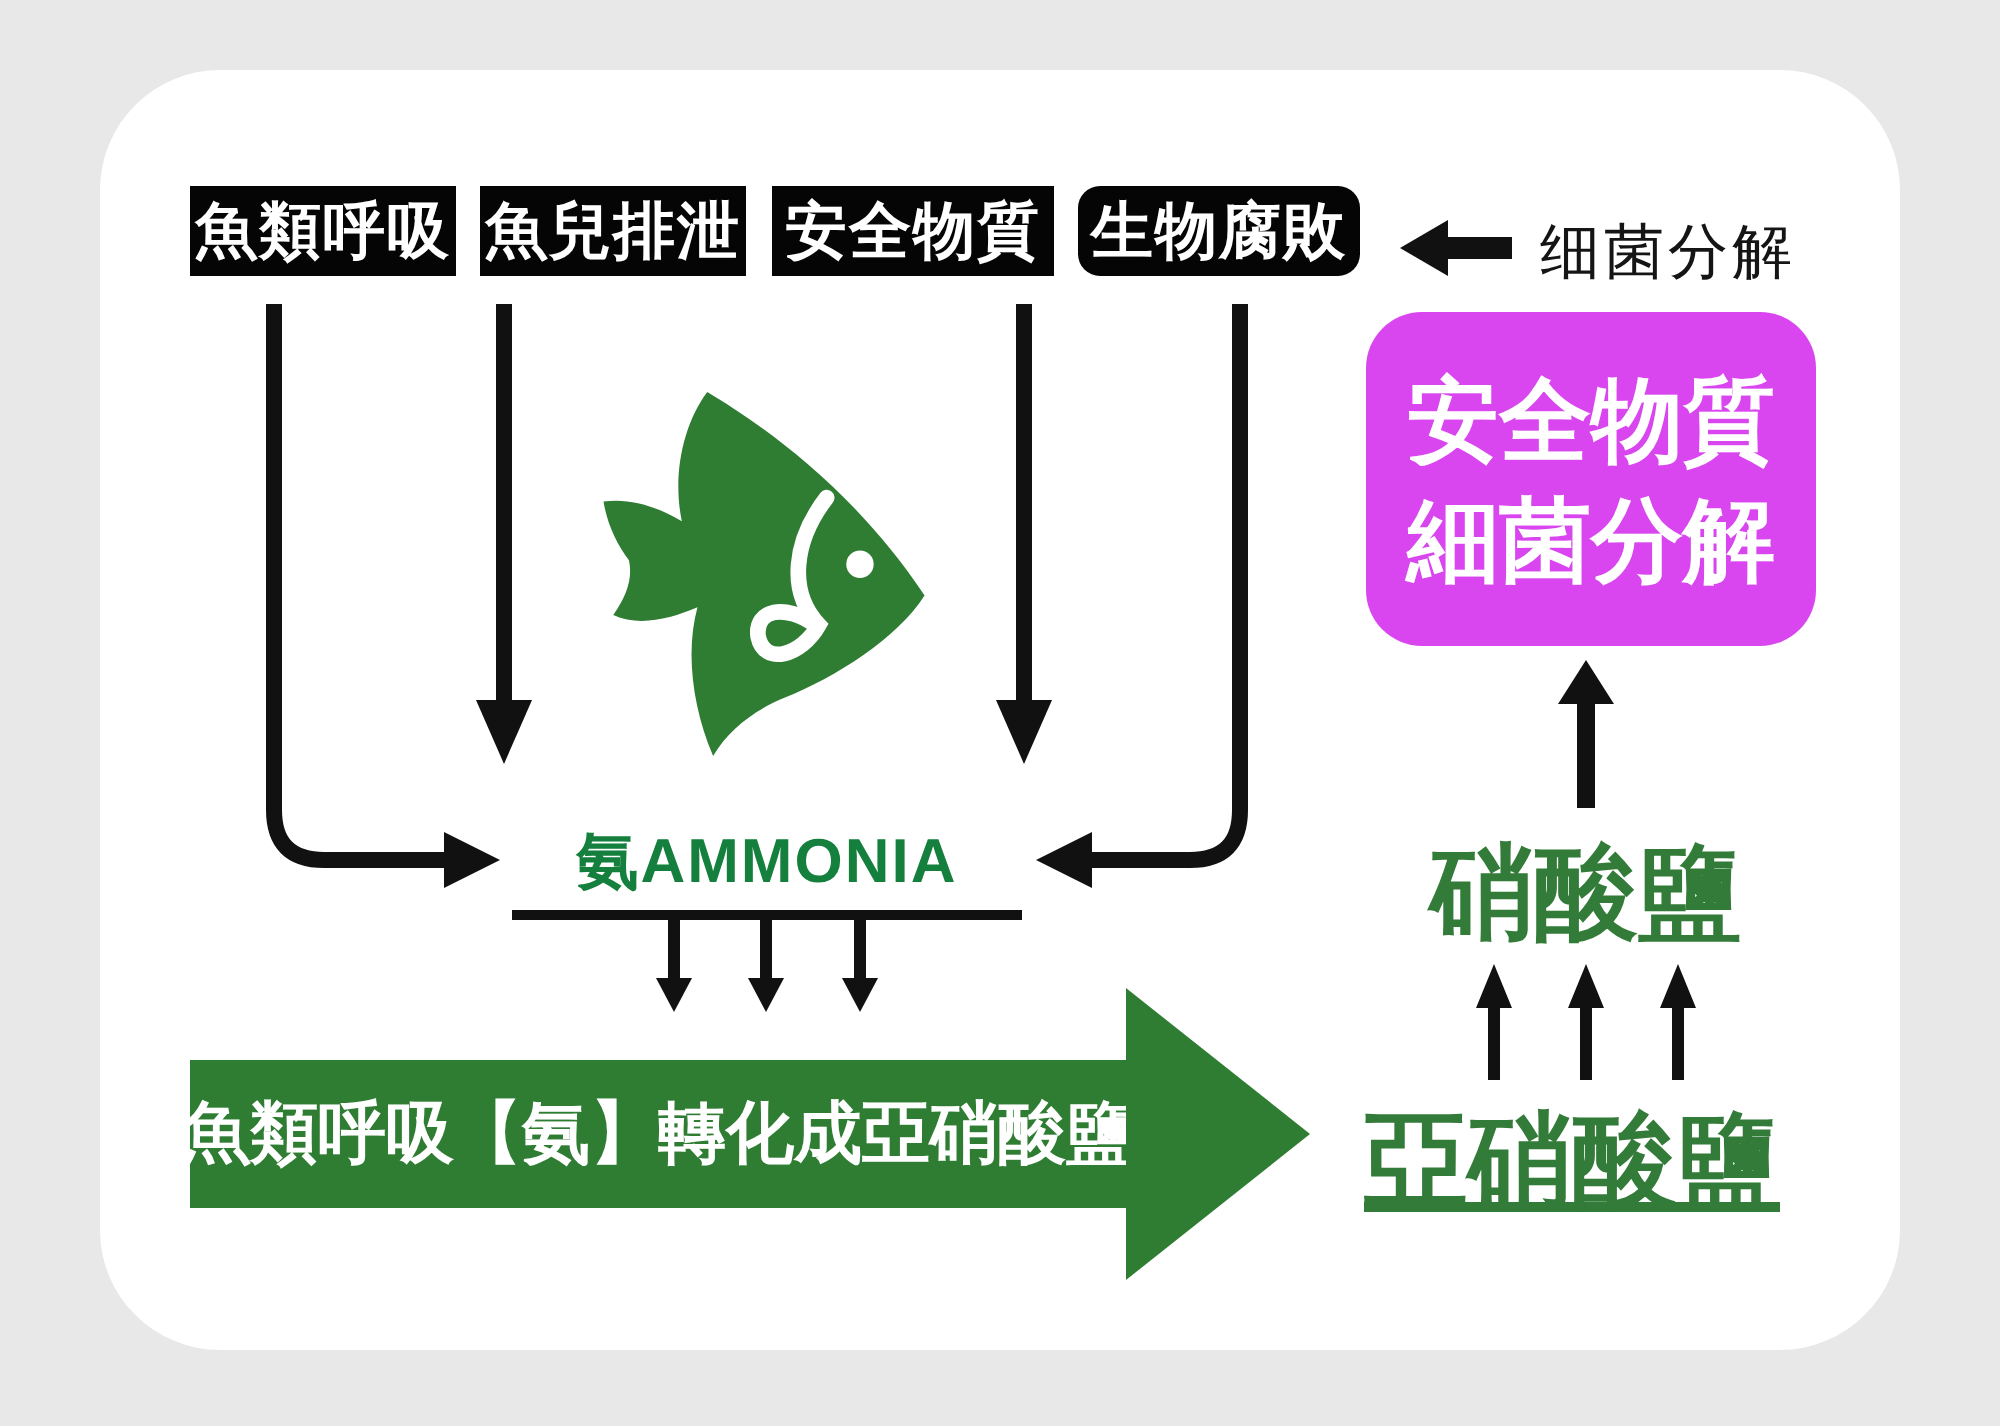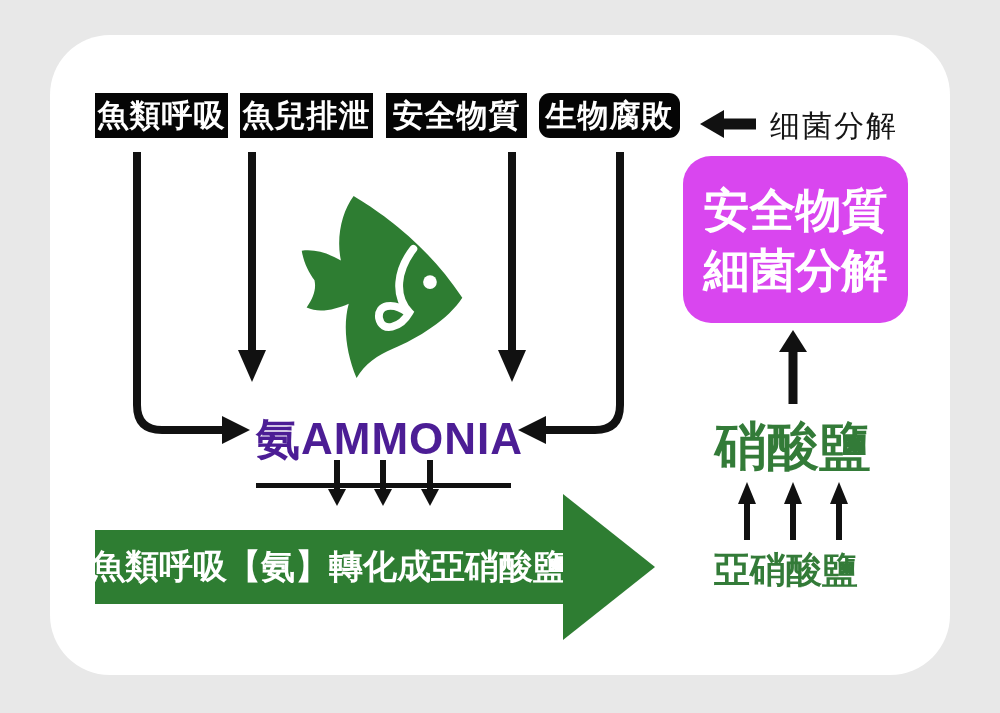--- a/index.html
+++ b/index.html
@@ -33,39 +33,39 @@
     position:absolute;left:683px;top:156px;width:225px;height:167px;
     background:#d946ef;border-radius:28px;color:#ffffff;
     display:flex;flex-direction:column;align-items:center;justify-content:center;
     font-size:46px;font-weight:bold;line-height:60px;white-space:nowrap;
   }
   
   .fish{position:absolute;left:298px;top:194px;width:170px;height:186px;}
   
   .ammonia{
     position:absolute;left:256px;top:410px;width:255px;
-    text-align:center;font-size:44px;font-weight:bold;color:#4c1d95;
-    border-bottom:5px solid #111111;padding-bottom:14px;white-space:nowrap;letter-spacing:1px;
+    text-align:center;font-size:31px;font-weight:bold;color:#15803d;
+    border-bottom:5px solid #111111;padding-bottom:3px;white-space:nowrap;letter-spacing:1px;
   }
   
   .conv-body{
     position:absolute;left:95px;top:530px;width:468px;height:74px;background:#2e7d32;
     display:flex;align-items:center;justify-content:center;
     color:#ffffff;font-size:34px;font-weight:bold;white-space:nowrap;
   }
   .conv-head{
     position:absolute;left:563px;top:494px;width:0;height:0;
     border-left:92px solid #2e7d32;border-top:73px solid transparent;border-bottom:73px solid transparent;
   }
   
   .green-label{
     position:absolute;color:#337b38;font-weight:bold;text-align:center;white-space:nowrap;
   }
   .nitrate{left:683px;top:412px;width:220px;font-size:52px;}
-  .nitrite{left:676px;top:546px;width:220px;font-size:36px;}
+  .nitrite{left:676px;top:546px;width:220px;font-size:52px;text-decoration:underline;}
   .overlay{position:absolute;left:0;top:0;width:1000px;height:713px;pointer-events:none;}
 </style>
 </head>
 <body>
 
 <div class="stage">
 
   <div class="card"></div>
 
   <div class="src-box b1">

